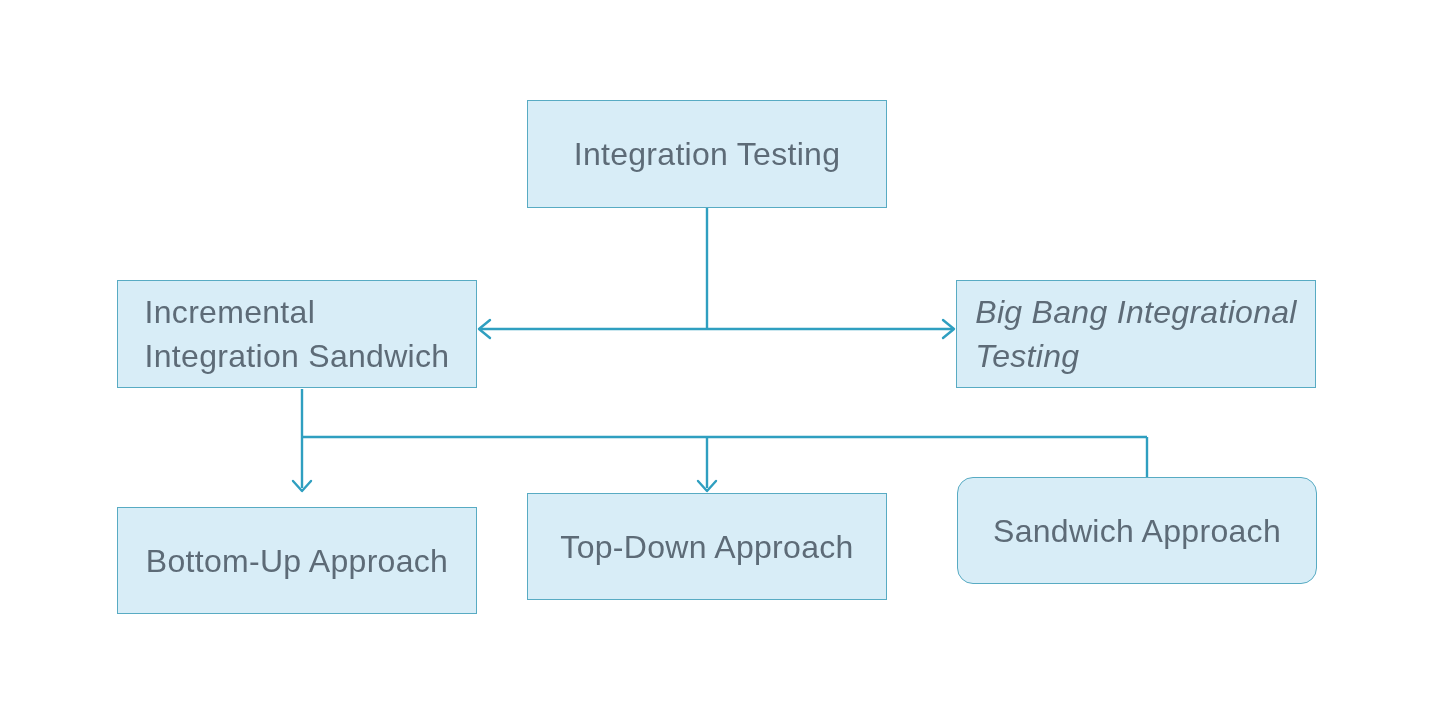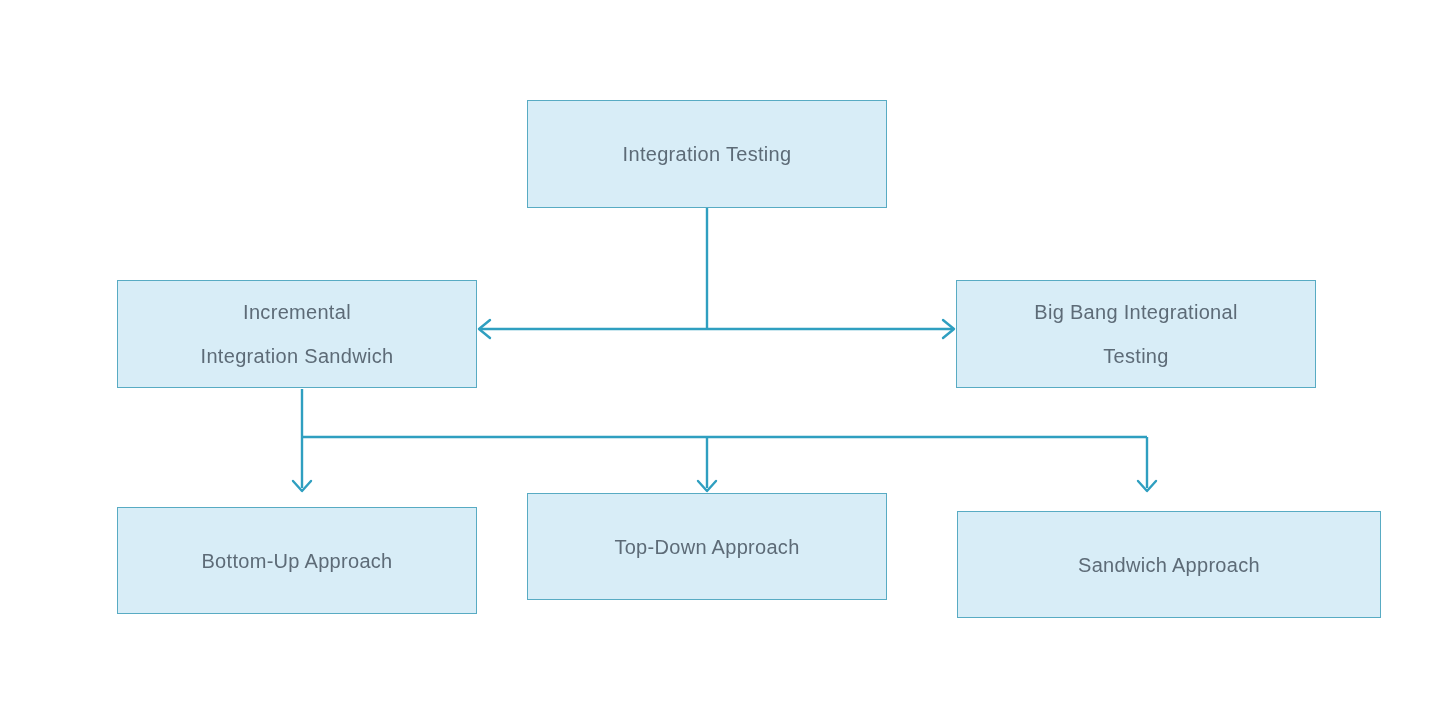--- a/index.html
+++ b/index.html
@@ -37,34 +37,34 @@
     stroke-linecap:round;
     stroke-linejoin:round;
   }
   .node{
     position:absolute;
     background:var(--node-fill);
     border:1.5px solid var(--node-border);
     display:flex;
     align-items:center;
     justify-content:center;
-    text-align:center;
+    text-align:left;
     color:var(--text);
-    font-size:20px;
+    font-size:32px;
     font-weight:500;
     letter-spacing:0.3px;
     line-height:44px;
     white-space:pre-line;
   }
   .node-root      {left:527px; top:100px; width:360px; height:108px;}
   .node-incremental{left:117px; top:280px; width:360px; height:108px;}
-  .node-bigbang   {left:956px; top:280px; width:360px; height:108px;}
+  .node-bigbang   {left:956px; top:280px; width:360px; height:108px;font-style:italic;}
   .node-bottomup  {left:117px; top:507px; width:360px; height:107px;}
   .node-topdown   {left:527px; top:493px; width:360px; height:107px;}
-  .node-sandwich  {left:957px; top:511px; width:424px; height:107px;}
+  .node-sandwich  {left:957px; top:477px; width:360px; height:107px;border-radius:16px;}
 </style>
 </head>
 <body>
 
 <div class="canvas">
 
   <svg class="edges-layer" viewBox="0 0 1434 702" xmlns="http://www.w3.org/2000/svg">
 
     <path class="edge-line" d="M707,208 L707,329"></path>
     <path class="edge-line" d="M480,329 L953,329"></path>

